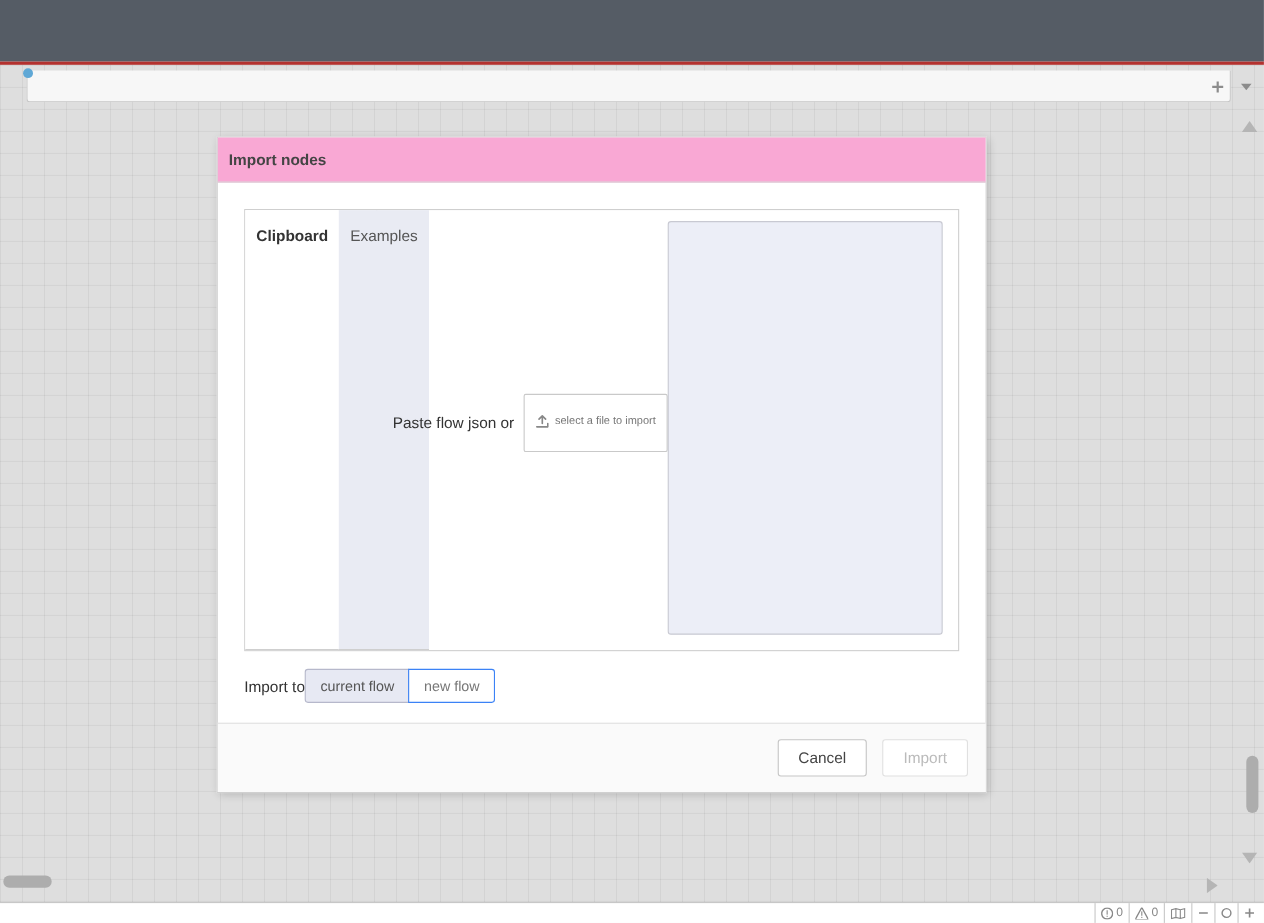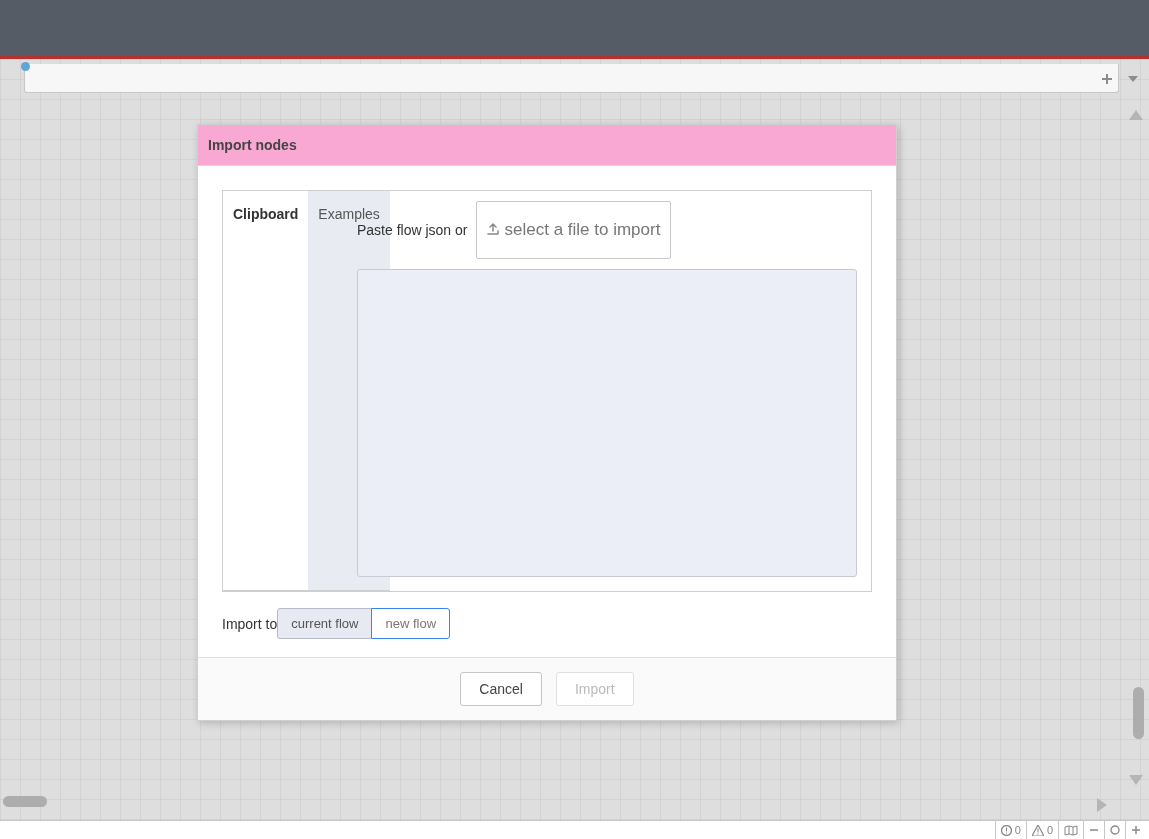--- a/index.html
+++ b/index.html
@@ -103,51 +103,51 @@
     display:flex; flex-direction:row;
   }
   .side-tab {
     padding:15px 10px; border-bottom:1px solid #cfcfcf;
     color:#555; cursor:pointer; background:#e9ebf3;
   }
   .side-tab.active {
     background:#fff; font-weight:600; color:#333;
   }
   .side-content {
-    flex:1; padding:10px 14px 14px 14px; display:flex; flex-direction:column;
+    flex:1; padding:10px 14px 14px 14px; display:flex; flex-direction:row;
   }
   .paste-row {
     display:flex; align-items:center; gap:8px; color:#333;
     margin-bottom:10px;
   }
   .file-btn {
     display:inline-flex; align-items:flex-start; gap:6px;
     border:1px solid #c9c9c9; background:#fff;
     padding:18px 10px; border-radius:2px; color:#777; cursor:pointer;
-    font-size:17px;
+    font-size:10px;
   }
   .json-area {
     flex:1; width:100%; resize:none;
     background:#eceef7; border:1px solid #c8c9d2; border-radius:3px;
     padding:8px; font-family:monospace; font-size:13px; color:#333;
   }
   .import-to-row {
     margin-top:16px; display:flex; align-items:center; gap:0; color:#333;
   }
   .toggle-group { display:flex; }
   .toggle-btn {
     border:1px solid #3b82f6; background:#fff; color:#777;
     padding:7px 13px; font-size:13px; cursor:pointer;
   }
   .toggle-btn:first-child { border-radius:3px 0 0 3px; }
   .toggle-btn:last-child  { border-radius:0 3px 3px 0; margin-left:-1px; }
   .toggle-btn.active { background:#e7e9f3; border-color:#b6b8cb; color:#555; }
   .dialog-footer {
     border-top:1px solid #e0e0e0; background:#fafafa;
-    padding:14px 16px; display:flex; justify-content:center; gap:14px;
+    padding:14px 16px; display:flex; justify-content:flex-end; gap:14px;
   }
   .btn {
     border:1px solid #c5c5c5; background:#fff; color:#444;
     padding:8px 18px; border-radius:3px; cursor:pointer; font-size:14px;
   }
   .btn.disabled { color:#bbb; border-color:#e0e0e0; cursor:default; }
 </style>
 </head>
 <body>
 

